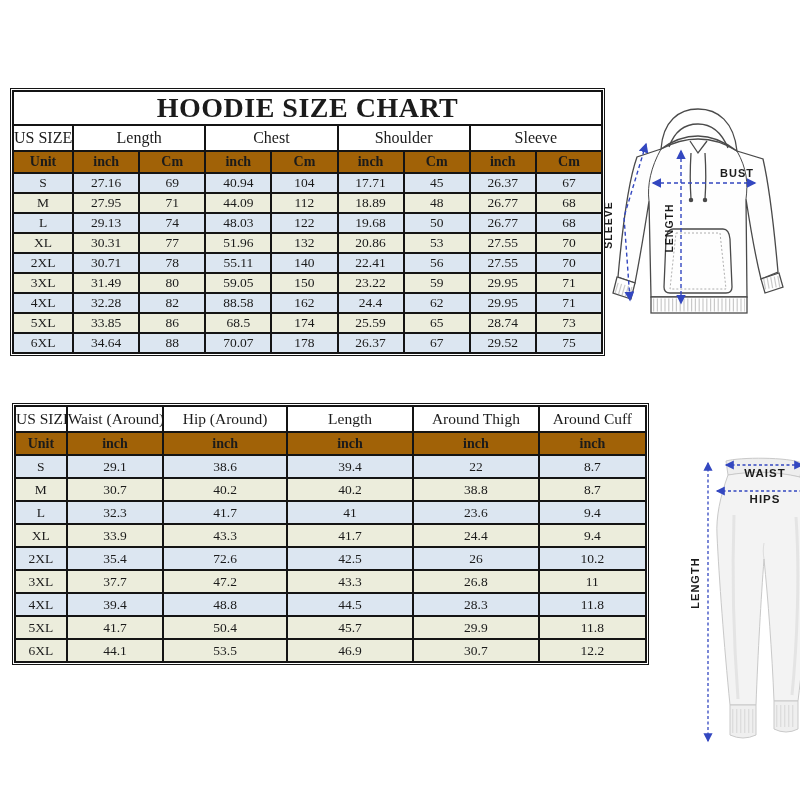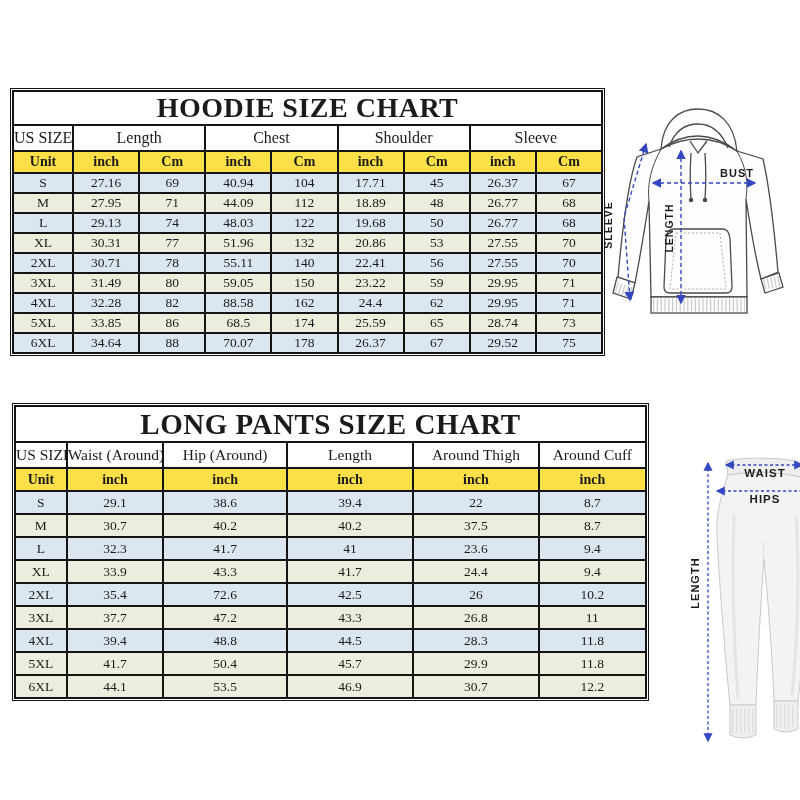--- a/index.html
+++ b/index.html
@@ -19,21 +19,21 @@
     padding:0;overflow:hidden;white-space:nowrap;color:#1b1b1b;
   }
   .title-cell{
     font-weight:bold;color:#ed1c24;background:#fff;letter-spacing:.5px;
   }
   #hoodie .title-cell{height:31px;font-size:28px}
   #pants  .title-cell{height:34px;font-size:29px}
   .head-cell{color:#2878c8;background:#fff}
   #hoodie .head-cell{height:24px;font-size:16px}
   #pants  .head-cell{height:24px;font-size:15.5px}
-  .unit-cell{color:#ed1c24;font-weight:bold;background:#fde047}
+  .unit-cell{color:#ed1c24;font-weight:bold;background:#a16207}
   #hoodie .unit-cell{height:20px;font-size:14px}
   #pants  .unit-cell{height:21px;font-size:14px}
   #hoodie tbody td{height:18px;font-size:13.5px}
   #pants  tbody td{height:21px;font-size:13.5px}
   tr.blue  td{background:#dce6f1}
   tr.cream td{background:#eceddc}
   .illus{position:absolute}
   .illus svg{display:block;width:100%;height:100%}
   .diag-label{
     font-family:"Liberation Sans",sans-serif;font-weight:bold;
@@ -228,23 +228,20 @@
     <colgroup>
       <col style="width:8.2%">
       <col style="width:15.3%">
       <col style="width:19.6%">
       <col style="width:20%">
       <col style="width:19.9%">
       <col style="width:17%">
     </colgroup>
     <thead>
       <tr>
-        <td colspan="6" class="title-cell">LONG PANTS SIZE CHART</td>
-      </tr>
-      <tr>
         <td class="head-cell">US SIZE</td>
         <td class="head-cell">Waist (Around)</td>
         <td class="head-cell">Hip (Around)</td>
         <td class="head-cell">Length</td>
         <td class="head-cell">Around Thigh</td>
         <td class="head-cell">Around Cuff</td>
       </tr>
       <tr>
         <td class="unit-cell">Unit</td>
         <td class="unit-cell">inch</td>
@@ -261,21 +258,21 @@
           <td>38.6</td>
           <td>39.4</td>
           <td>22</td>
           <td>8.7</td>
         </tr>
         <tr class="cream">
           <td>M</td>
           <td>30.7</td>
           <td>40.2</td>
           <td>40.2</td>
-          <td>37.5</td>
+          <td>38.8</td>
           <td>8.7</td>
         </tr>
         <tr class="blue">
           <td>L</td>
           <td>32.3</td>
           <td>41.7</td>
           <td>41</td>
           <td>23.6</td>
           <td>9.4</td>
         </tr>

